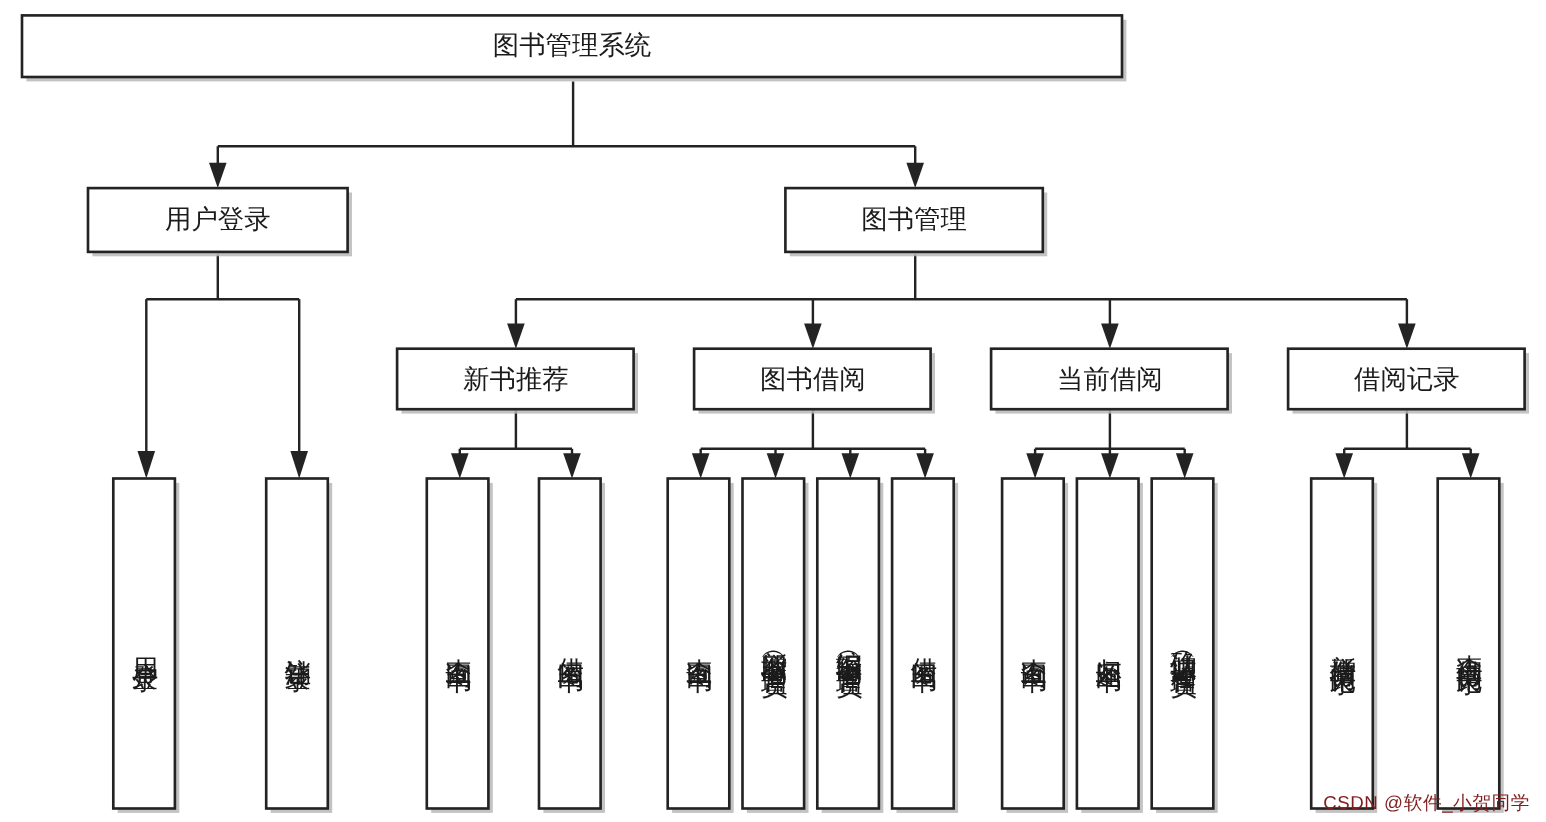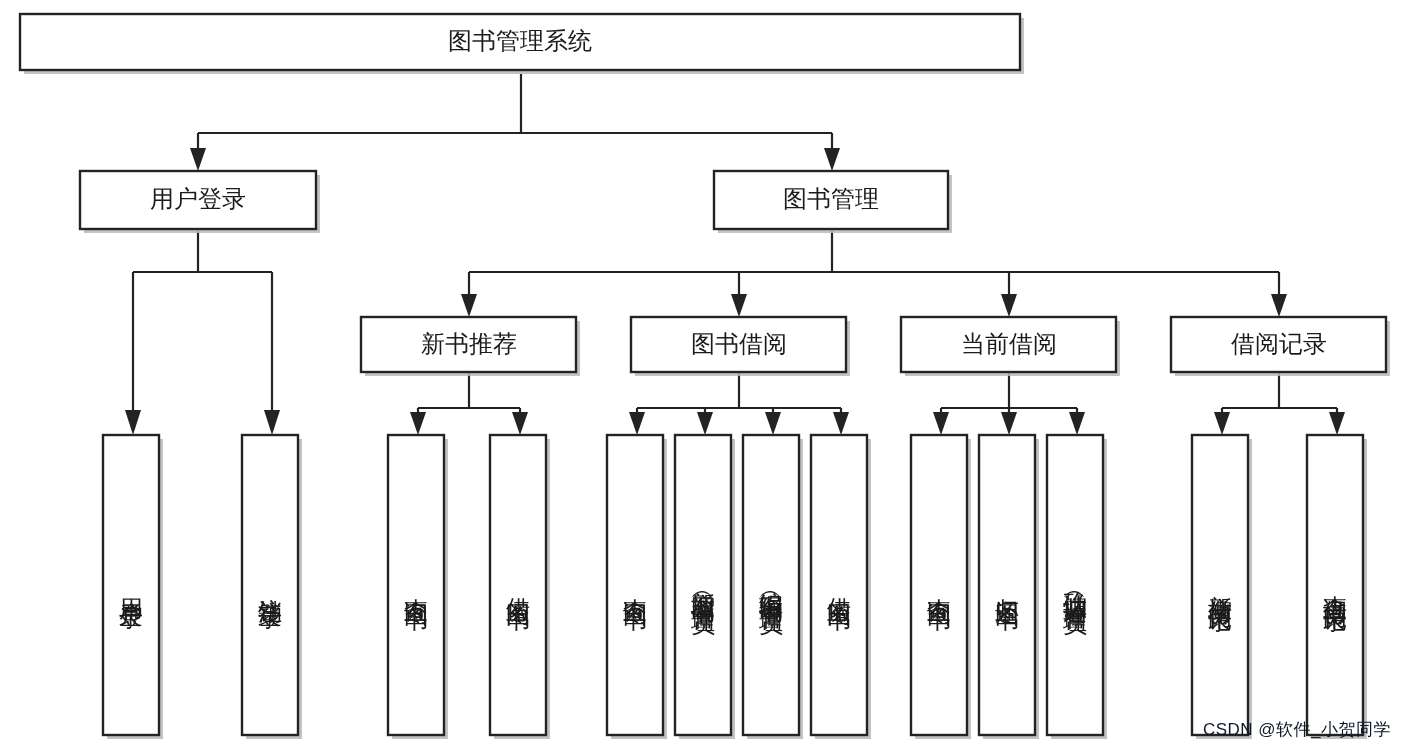--- a/index.html
+++ b/index.html
@@ -69,21 +69,21 @@
     letter-spacing: 3px;
     white-space: nowrap;
     text-align: center;
   }
   .watermark {
     position: absolute;
     right: 14px;
     bottom: 6px;
     font-family: "Liberation Sans", "DejaVu Sans", sans-serif;
     font-size: 17px;
-    color: #0f172a;
+    color: #7f1d1d;
     letter-spacing: 0.5px;
     user-select: none;
     white-space: nowrap;
     text-align: center;
   }
 </style>
 </head>
 <body>
 
 <div id="diagram-root">

